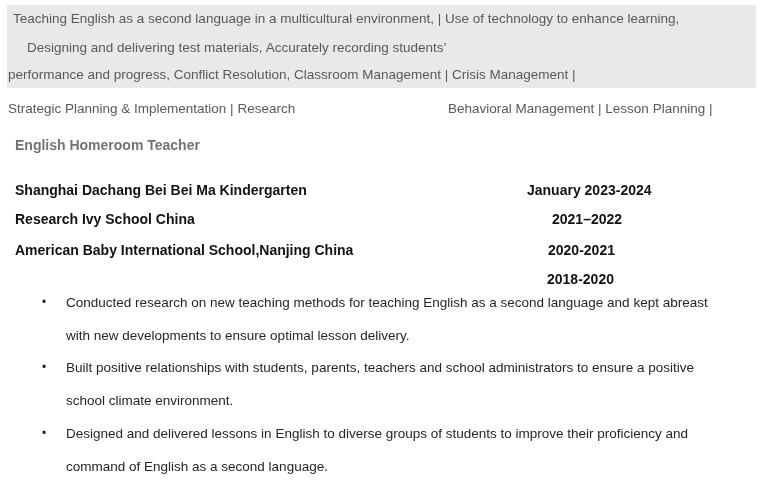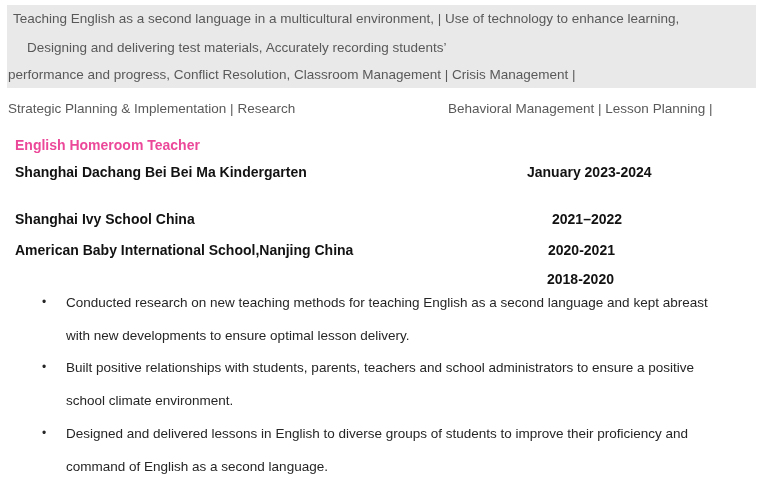--- a/index.html
+++ b/index.html
@@ -28,40 +28,40 @@
   .skl-2 { left: 27px;  top: 40px; }
   .skl-3 { left: 8px;   top: 67px; }
   .skl-4l { left: 8px;  top: 101px; }
   .skl-4r { left: 404px; top: 101px; margin-left: 44px; }
 
   .job-title {
     position: absolute;
     left: 15px; top: 137px;
     font-size: 14px;
     font-weight: bold;
-    color: #ec4899;
+    color: #737373;
     white-space: nowrap;
   }
 
   .emp-name {
     position: absolute;
     left: 15px;
     font-size: 14px;
     font-weight: bold;
     color: #121212;
     white-space: nowrap;
   }
   .emp-date {
     position: absolute;
     font-size: 14px;
     font-weight: bold;
     color: #121212;
     white-space: nowrap;
   }
-  .r1 { top: 164px; }
+  .r1 { top: 182px; }
   .r2 { top: 211px; }
   .r3 { top: 242px; }
   .r4 { top: 271px; }
   .d1 { left: 527px; }
   .d2 { left: 552px; }
   .d3 { left: 548px; }
   .d4 { left: 547px; }
 
   .bullet-item {
     position: absolute;
@@ -92,21 +92,21 @@
   <span class="skl skl-2">Designing and delivering test materials, Accurately recording students’</span>
   <span class="skl skl-3">performance and progress, Conflict Resolution, Classroom Management | Crisis Management |</span>
   <span class="skl skl-4l">Strategic Planning &amp; Implementation | Research</span>
   <span class="skl skl-4r">Behavioral Management | Lesson Planning |</span>
 
   <span class="job-title">English Homeroom Teacher</span>
 
   <span class="emp-name r1">Shanghai Dachang Bei Bei Ma Kindergarten</span>
   <span class="emp-date r1 d1">January 2023-2024</span>
 
-  <span class="emp-name r2">Shanghai Ivy School China</span>
+  <span class="emp-name r2">Research Ivy School China</span>
   <span class="emp-date r2 d2">2021–2022</span>
 
   <span class="emp-name r3">American Baby International School,Nanjing China</span>
   <span class="emp-date r3 d3">2020-2021</span>
 
   <span class="emp-date r4 d4">2018-2020</span>
 
   <div class="bullet-item b1">
     <span class="marker">•</span>
     <div class="btext">

